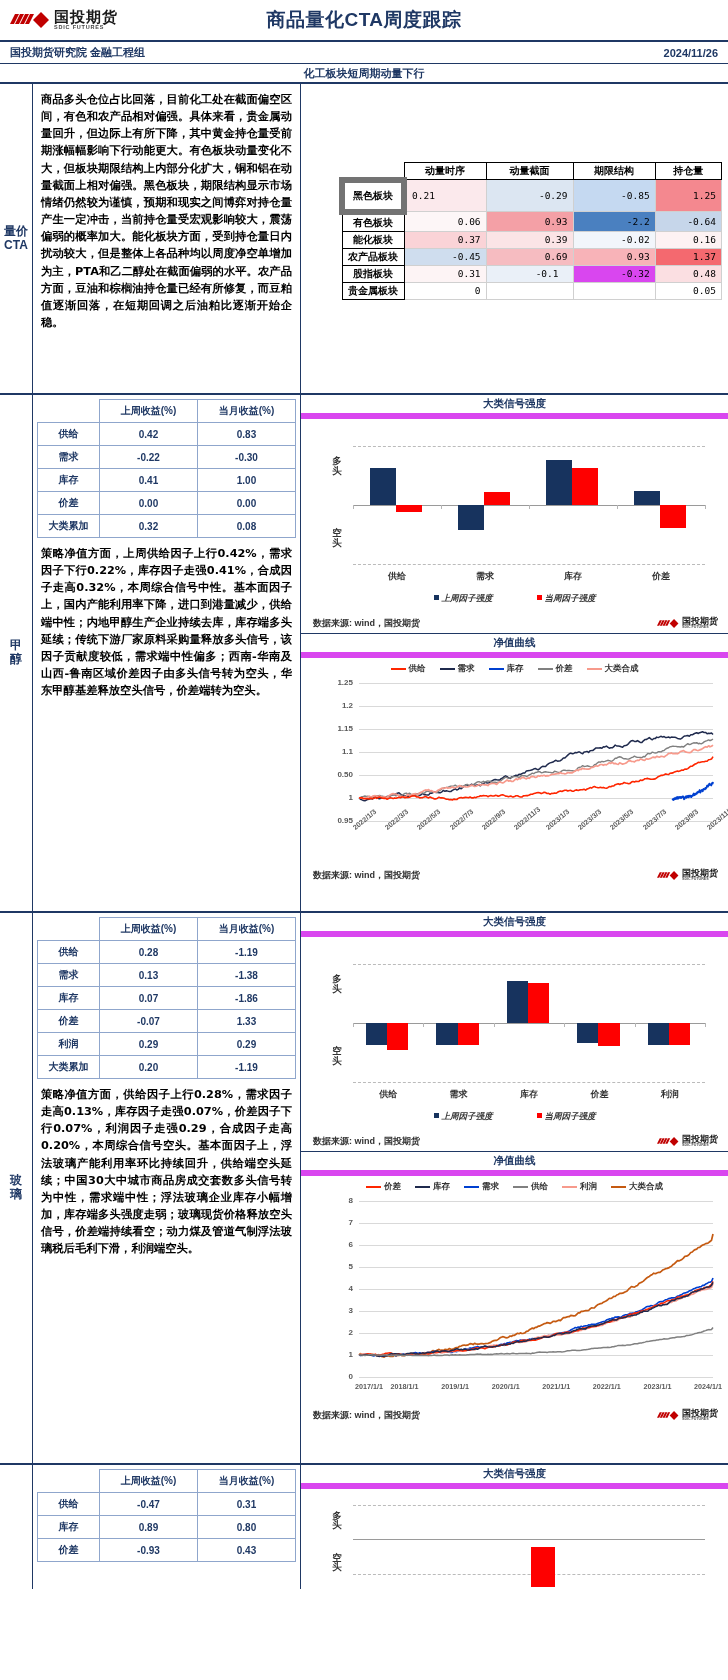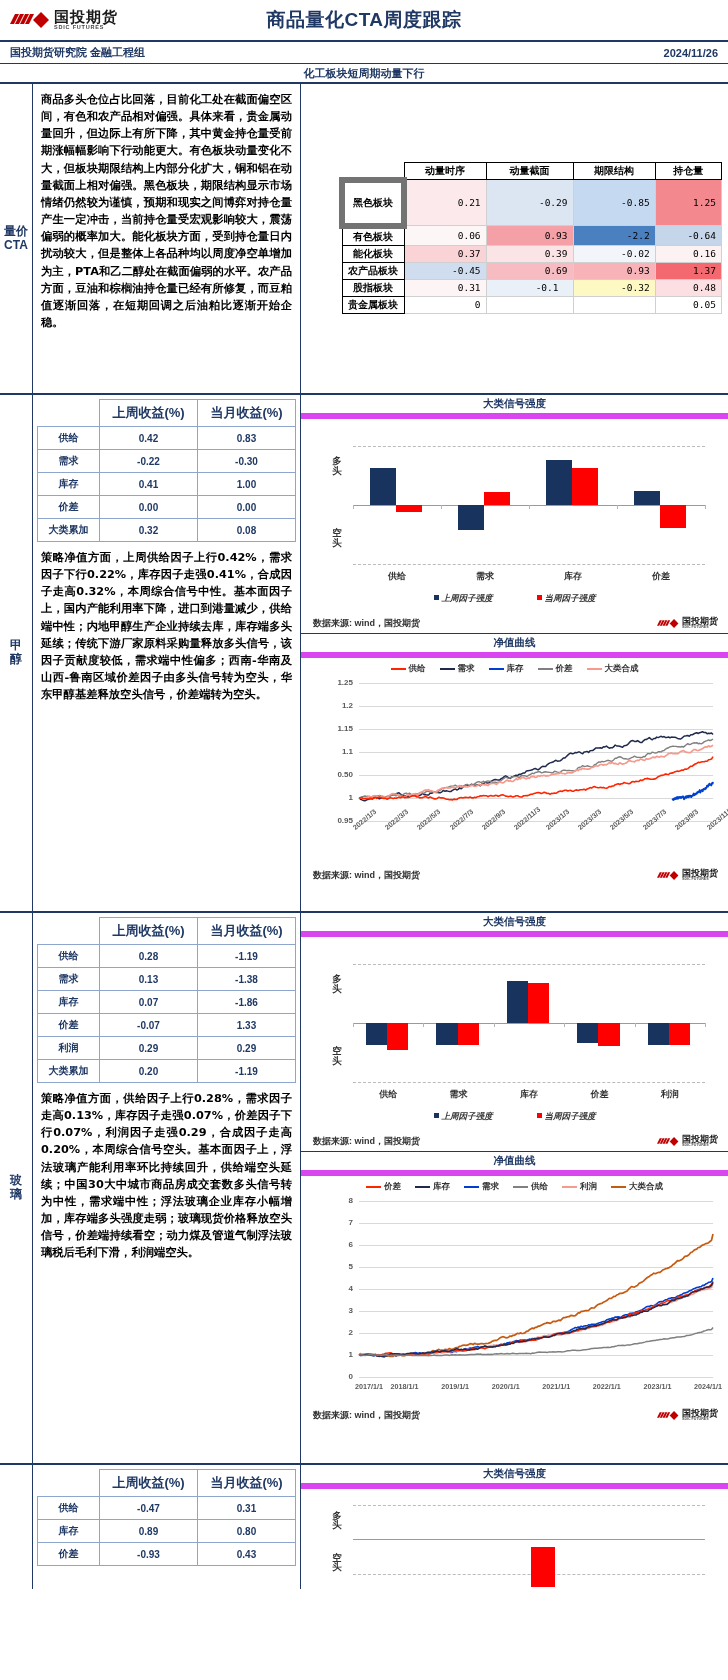--- a/index.html
+++ b/index.html
@@ -58,21 +58,21 @@
     text-align:justify; font-weight:bold;
     font-family:"DejaVu Sans","Liberation Sans",sans-serif;
   }
 
   
   table.ftab { width:100%; border-collapse:collapse; font-size:10px; }
   table.ftab td, table.ftab th {
     border:1px solid #8fa6cc; text-align:center; color:#1f3864;
     font-weight:bold; padding:4px 2px; height:22px;
   }
-  table.ftab th { font-weight:bold; font-size:13px; }
+  table.ftab th { font-weight:bold; font-size:10px; }
   table.ftab td.lbl { width:62px; }
   table.ftab td.num { font-family:"Liberation Sans",sans-serif; }
   .hdr-blank { border-left:none !important; border-top:none !important; }
 
   
   .chart-title {
     height:24px; border-bottom:6px solid #d946ef;
     display:flex; align-items:center; justify-content:center;
     font-size:10.5px; font-weight:bold; color:#1f3864;
   }
@@ -161,21 +161,21 @@
             <tbody>
               <tr>
                 <td style="border:1px solid #000;border-left:none;border-top:none;width:62px;height:15px;"></td>
                 <td style="border:1px solid #000;text-align:center;font-weight:bold;font-family:'DejaVu Sans',sans-serif;font-size:10px;padding:1px 4px;">动量时序</td>
                 <td style="border:1px solid #000;text-align:center;font-weight:bold;font-family:'DejaVu Sans',sans-serif;font-size:10px;padding:1px 4px;">动量截面</td>
                 <td style="border:1px solid #000;text-align:center;font-weight:bold;font-family:'DejaVu Sans',sans-serif;font-size:10px;padding:1px 4px;">期限结构</td>
                 <td style="border:1px solid #000;text-align:center;font-weight:bold;font-family:'DejaVu Sans',sans-serif;font-size:10px;padding:1px 4px;">持仓量</td>
               </tr>
               <tr>
                 <td style="border:6px solid #737373;font-weight:bold;font-family:'DejaVu Sans',sans-serif;font-size:10px;padding:1px 2px;text-align:center;white-space:nowrap;overflow:hidden;">黑色板块</td>
-                <td style="border:1px solid #d0d0d0;text-align:right;padding:17px 5px;background:#fbe9ec;height:15px;">0.21</td>
+                <td style="border:1px solid #d0d0d0;padding:10px 5px;background:#fbe9ec;height:15px;">0.21</td>
                 <td style="border:1px solid #d0d0d0;text-align:right;padding:1px 5px;background:#dce6f2;height:15px;">-0.29</td>
                 <td style="border:1px solid #d0d0d0;text-align:right;padding:1px 5px;background:#c5d9f1;height:15px;">-0.85</td>
                 <td style="border:1px solid #d0d0d0;text-align:right;padding:1px 5px;background:#f4888f;height:15px;">1.25</td>
               </tr>
               <tr>
                 <td style="border:1px solid #000;font-weight:bold;font-family:'DejaVu Sans',sans-serif;font-size:10px;padding:1px 2px;text-align:center;white-space:nowrap;overflow:hidden;">有色板块</td>
                 <td style="border:1px solid #d0d0d0;text-align:right;padding:1px 5px;background:#fdf6f7;height:15px;">0.06</td>
                 <td style="border:1px solid #d0d0d0;text-align:right;padding:1px 5px;background:#f4a0a6;height:15px;">0.93</td>
                 <td style="border:1px solid #d0d0d0;text-align:right;padding:1px 5px;background:#4a80c0;height:15px;">-2.2</td>
                 <td style="border:1px solid #d0d0d0;text-align:right;padding:1px 5px;background:#c6d6ea;height:15px;">-0.64</td>
@@ -191,21 +191,21 @@
                 <td style="border:1px solid #000;font-weight:bold;font-family:'DejaVu Sans',sans-serif;font-size:10px;padding:1px 2px;text-align:center;white-space:nowrap;overflow:hidden;">农产品板块</td>
                 <td style="border:1px solid #d0d0d0;text-align:right;padding:1px 5px;background:#cfddee;height:15px;">-0.45</td>
                 <td style="border:1px solid #d0d0d0;text-align:right;padding:1px 5px;background:#f6bcc1;height:15px;">0.69</td>
                 <td style="border:1px solid #d0d0d0;text-align:right;padding:1px 5px;background:#f8b3b8;height:15px;">0.93</td>
                 <td style="border:1px solid #d0d0d0;text-align:right;padding:1px 5px;background:#f4696f;height:15px;">1.37</td>
               </tr>
               <tr>
                 <td style="border:1px solid #000;font-weight:bold;font-family:'DejaVu Sans',sans-serif;font-size:10px;padding:1px 2px;text-align:center;white-space:nowrap;overflow:hidden;">股指板块</td>
                 <td style="border:1px solid #d0d0d0;text-align:right;padding:1px 5px;background:#fdf4f5;height:15px;">0.31</td>
                 <td style="border:1px solid #d0d0d0;text-align:right;padding:1px 14px;background:#eaf0f8;height:15px;">-0.1</td>
-                <td style="border:1px solid #d0d0d0;text-align:right;padding:1px 5px;background:#fef9c3;height:15px;">-0.32</td>
+                <td style="border:1px solid #d0d0d0;text-align:right;padding:1px 5px;background:#d946ef;height:15px;">-0.32</td>
                 <td style="border:1px solid #d0d0d0;text-align:right;padding:1px 5px;background:#fbdfe2;height:15px;">0.48</td>
               </tr>
               <tr>
                 <td style="border:1px solid #000;font-weight:bold;font-family:'DejaVu Sans',sans-serif;font-size:10px;padding:1px 2px;text-align:center;white-space:nowrap;overflow:hidden;">贵金属板块</td>
                 <td style="border:1px solid #d0d0d0;text-align:right;padding:1px 5px;background:#ffffff;height:15px;">0</td>
                 <td style="border:1px solid #d0d0d0;text-align:right;padding:1px 5px;background:#ffffff;height:15px;"></td>
                 <td style="border:1px solid #d0d0d0;text-align:right;padding:1px 5px;background:#ffffff;height:15px;"></td>
                 <td style="border:1px solid #d0d0d0;text-align:right;padding:1px 5px;background:#ffffff;height:15px;">0.05</td>
               </tr>
             </tbody>

